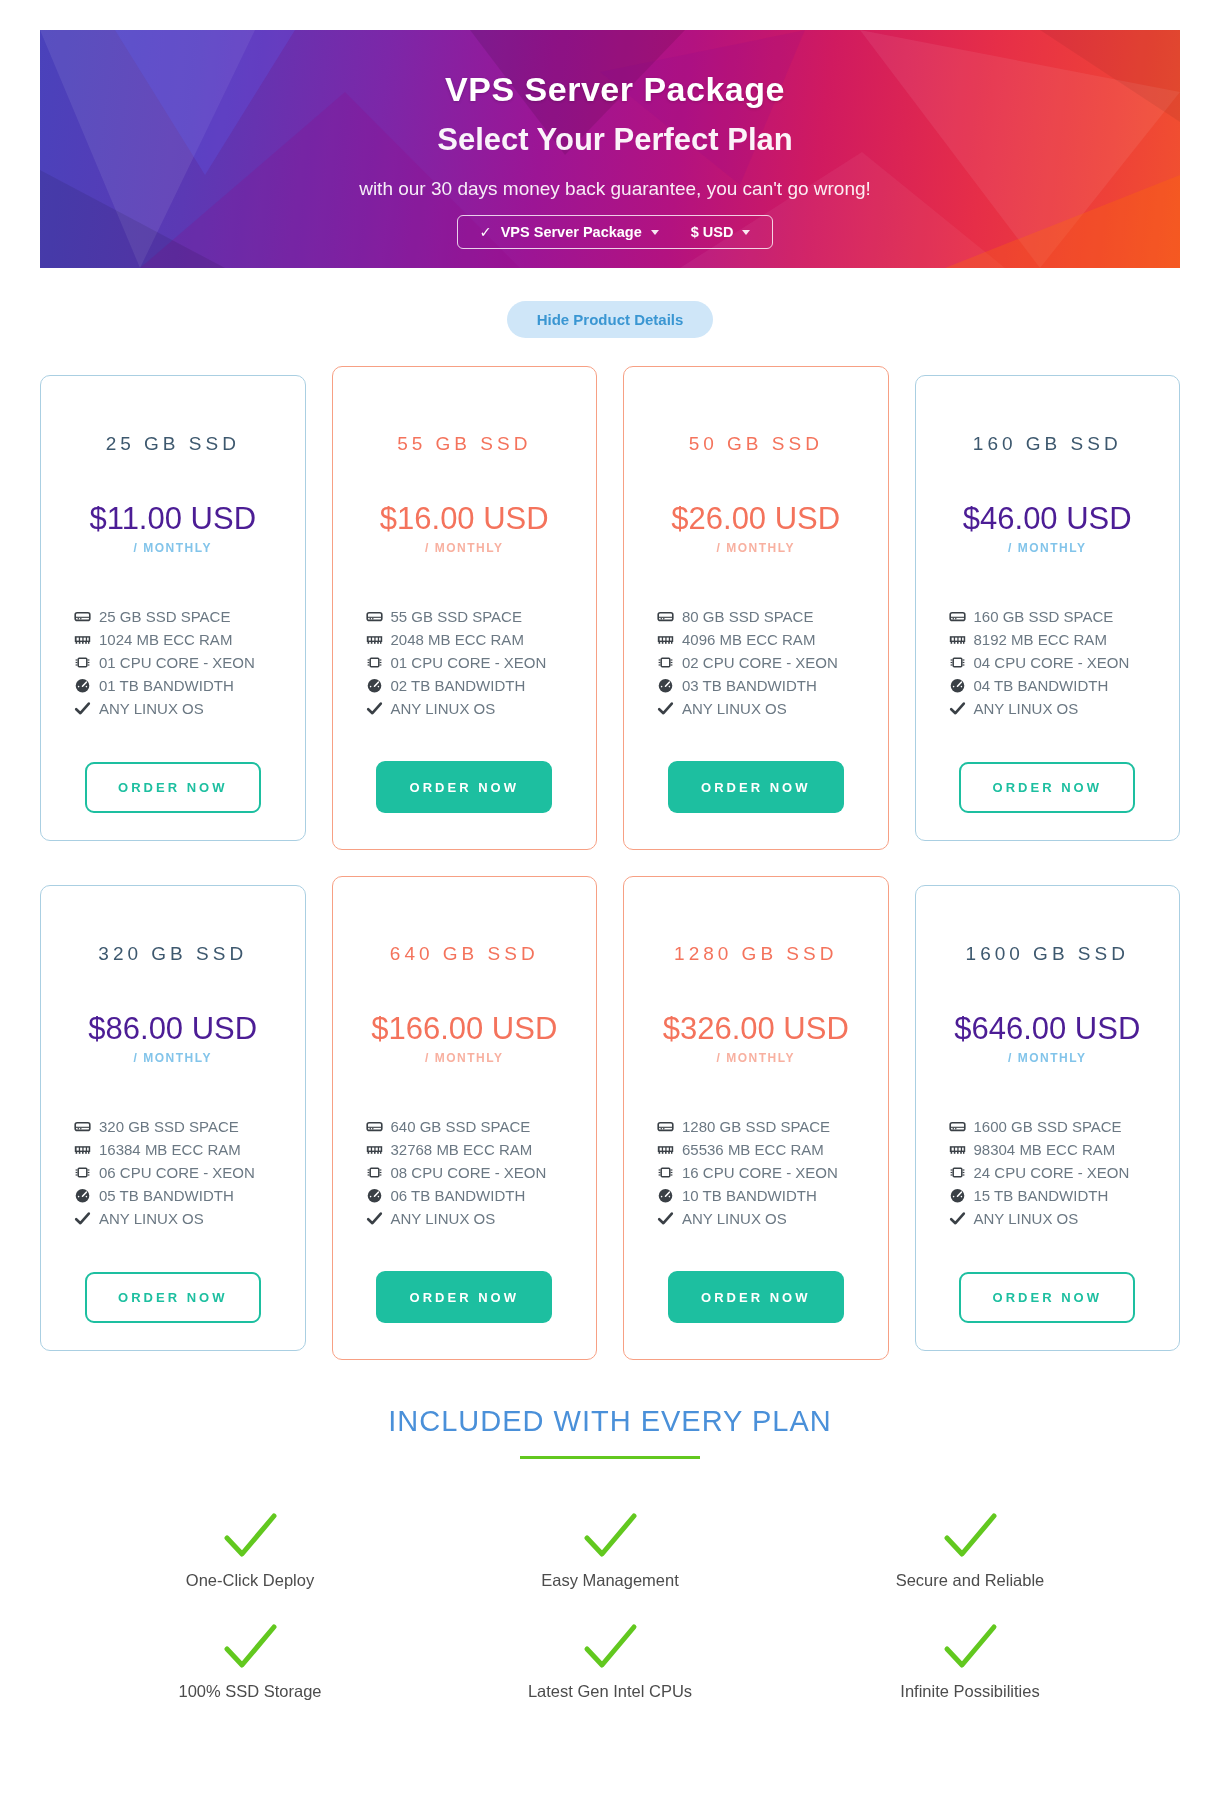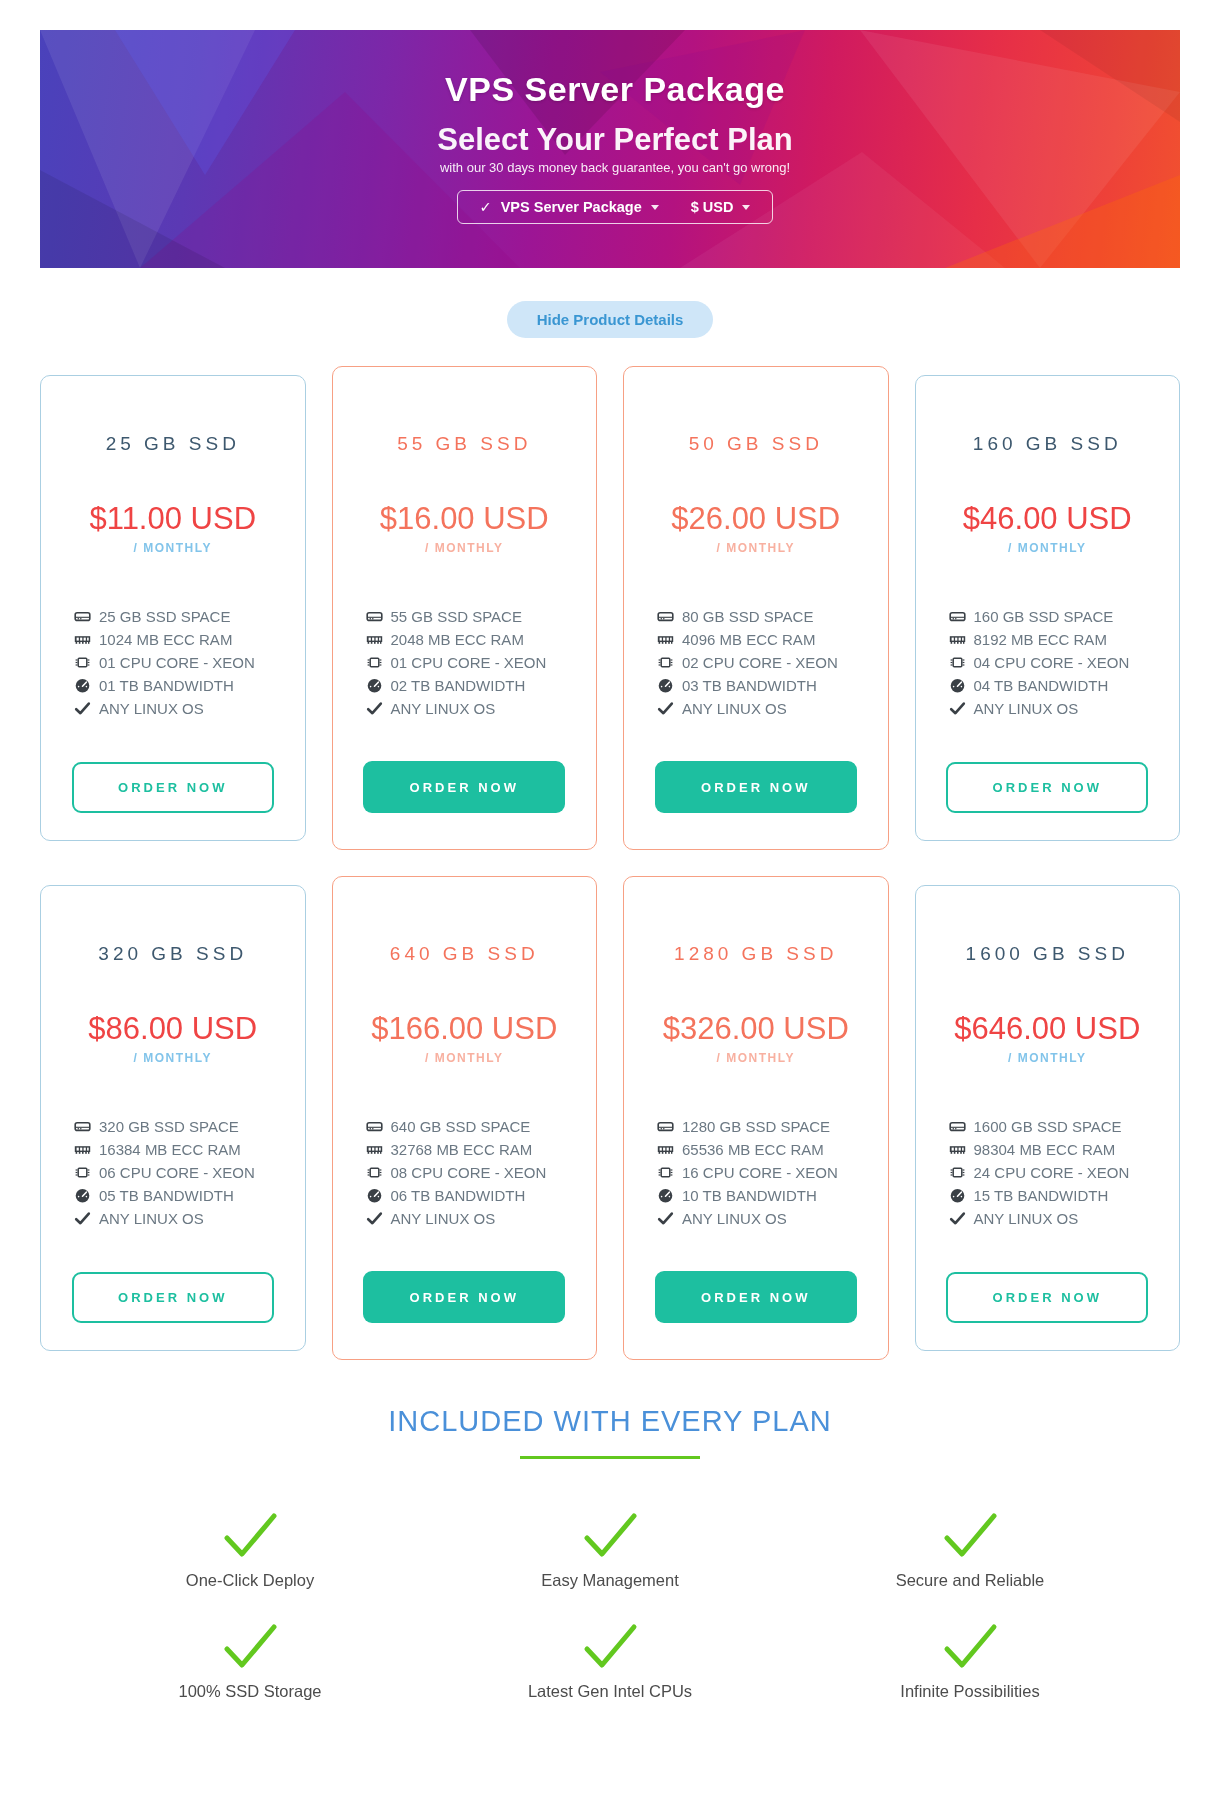--- a/index.html
+++ b/index.html
@@ -18,21 +18,21 @@
     overflow: hidden;
     background: linear-gradient(97deg,
       #4a42bb 0%, #5b39b4 14%, #7c27a8 30%, #9c1595 44%,
       #b31280 56%, #d01a60 68%, #e62e48 82%, #ee4138 93%, #f1512f 100%);
     padding-left: 10px;
   }
   .hero .facets { position: absolute; inset: 0; width: 100%; height: 100%; }
   .hero-inner { position: relative; text-align: center; padding-top: 40px; color: #fff; }
   .hero-title { font-size: 34px; font-weight: 700; letter-spacing: .5px; text-shadow: 0 1px 3px rgba(0,0,0,.18); }
   .hero-subtitle { margin-top: 13px; font-size: 31px; font-weight: 700; color: rgba(255,255,255,.95); }
-  .hero-tagline { margin-top: 2px; font-size: 13px; color: rgba(255,255,255,.92); }
+  .hero-tagline { margin-top: 20px; font-size: 19px; color: rgba(255,255,255,.92); }
   .hero-selects {
     margin-top: 15px; display: inline-flex; align-items: center;
     border: 1px solid rgba(255,255,255,.8); border-radius: 6px; height: 34px; padding: 0 6px;
   }
   .select-btn {
     display: flex; align-items: center; gap: 9px; background: transparent; border: none;
     color: #fff; font-size: 14.5px; font-weight: 600; padding: 0 16px; cursor: pointer;
     font-family: inherit;
   }
   .caret {
@@ -56,33 +56,33 @@
     position: relative; flex: 1; background: #fff; text-align: center;
     border: 1px solid var(--card-blue-border, #aacfe2); border-radius: 10px;
     height: 466px; margin: 9px 0;
   }
   .card.highlight {
     border-color: var(--card-orange-border, #f7a084);
     height: 484px; margin: 0;
   }
   .plan-name { margin-top: 57px; font-size: 19px; letter-spacing: 4px; color: #3d586e; }
   .card.highlight .plan-name { color: var(--orange-text, #f4735c); margin-top: 66px; }
-  .plan-price { margin-top: 46px; font-size: 31px; font-weight: 400; color: #ef4444; }
+  .plan-price { margin-top: 46px; font-size: 31px; font-weight: 400; color: #4c1d95; }
   .card.highlight .plan-price { color: var(--orange-text, #f4735c); }
   .plan-period {
     margin-top: 4px; font-size: 12px; font-weight: 700; letter-spacing: 1.5px;
     color: var(--monthly-blue, #82c4ea);
   }
   .card.highlight .plan-period { color: var(--monthly-orange, #f8b0a0); }
   .features { list-style: none; margin: 50px 0 0; padding: 0 0 0 33px; text-align: left; }
   .feature { display: flex; align-items: center; gap: 8px; height: 23px; font-size: 15px; color: #6b7883; }
   .f-icon { width: 17px; height: 17px; flex: none; color: #3a4046; fill: currentColor; }
   .order-btn {
     position: absolute; left: 50%; transform: translateX(-50%); bottom: 27px;
-    width: 202px; height: 51px; border-radius: 9px;
+    width: 176px; height: 51px; border-radius: 9px;
     border: 2px solid var(--accent-teal, #1dbfa0); background: #fff;
     color: var(--accent-teal, #1dbfa0); font-size: 13px; font-weight: 700;
     letter-spacing: 3px; cursor: pointer; font-family: inherit;
   }
   .card.highlight .order-btn {
     background: var(--accent-teal, #1dbfa0); color: #fff; border: none; bottom: 36px; height: 52px;
   }
 
   
   .included { text-align: center; margin-top: 45px; }

